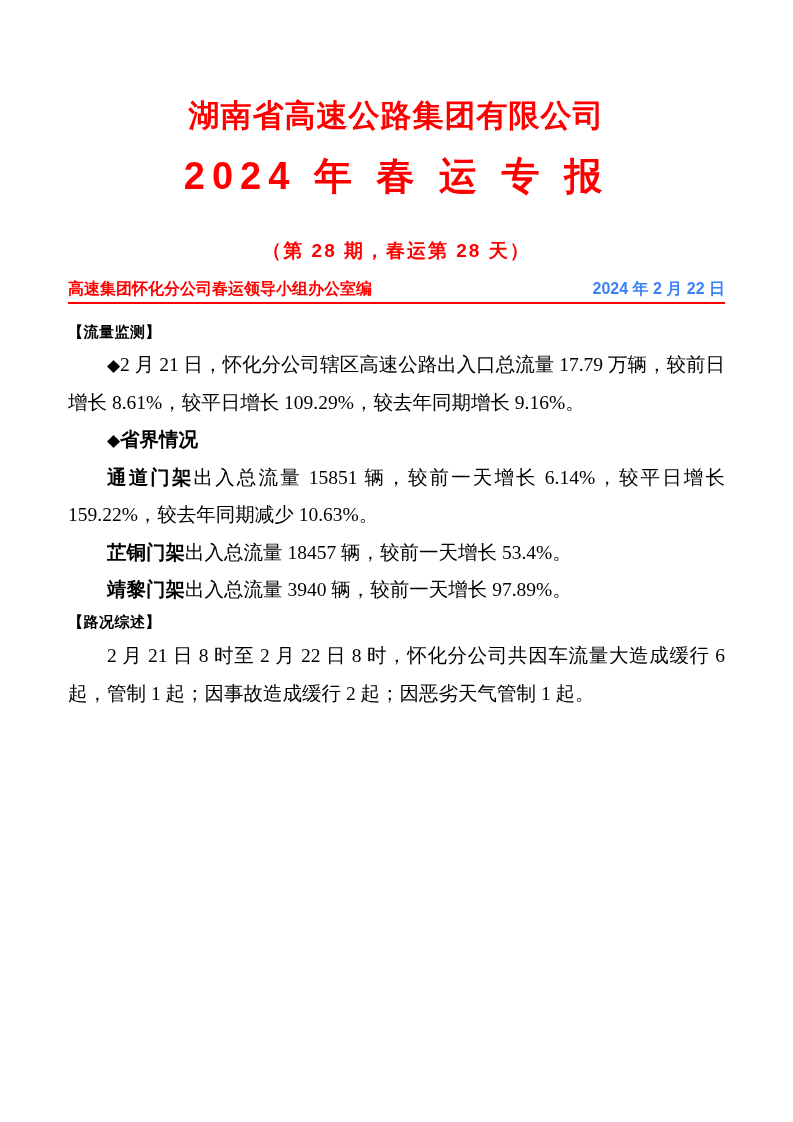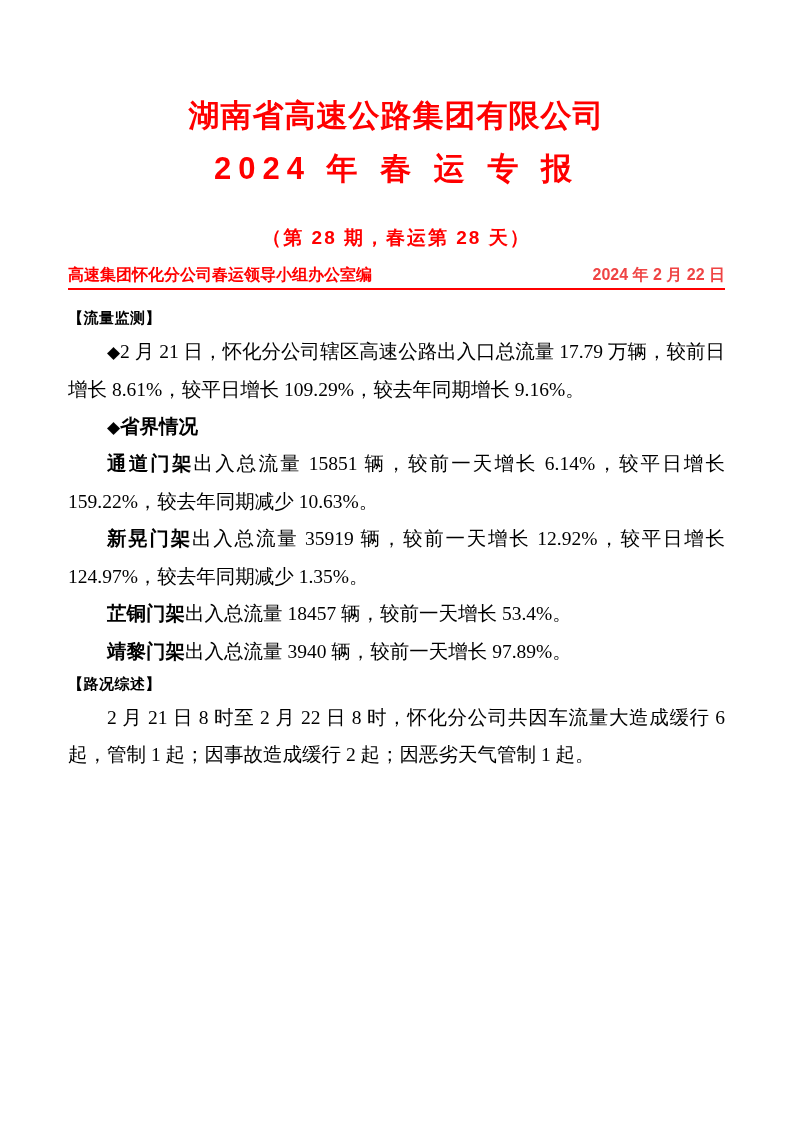--- a/index.html
+++ b/index.html
@@ -32,21 +32,21 @@
   .title-line2 {
     font-family: "Liberation Sans", "DejaVu Sans", sans-serif;
     font-weight: bold;
     font-size: 31px;
     line-height: 1.55;
     letter-spacing: 1px;
   }
   .title-line3 {
     font-family: "Liberation Sans", "DejaVu Sans", sans-serif;
     font-weight: bold;
-    font-size: 31px;
+    font-size: 38px;
     line-height: 1.9;
     letter-spacing: 7px;
   }
   .issue-line {
     font-family: "Liberation Sans", "DejaVu Sans", sans-serif;
     font-weight: bold;
     font-size: 19px;
     color: #ff0000;
     letter-spacing: 2px;
     margin-top: 24px;
@@ -64,21 +64,21 @@
   }
   .editor-left {
     color: #ff0000;
     font-family: "Liberation Sans", "DejaVu Sans", sans-serif;
     font-weight: bold;
     font-size: 16px;
     letter-spacing: 0px;
   }
   .editor-right {
     margin-left: auto;
-    color: #ef4444;
+    color: #3b82f6;
     font-family: "Liberation Sans", "DejaVu Sans", sans-serif;
     font-weight: bold;
     font-size: 16px;
     white-space: nowrap;
   }
 
   
   .body-content {
     margin-top: 14px;
     font-size: 19.5px;
@@ -137,23 +137,20 @@
     </div>
 
     <div class="sub-title">
       <span class="bullet-mark">◆</span><span>省界情况</span>
     </div>
 
     <div class="para">
       <span class="bold-head">通道门架</span><span>出入总流量 15851 辆，较前一天增长 6.14%，较平日增长 159.22%，较去年同期减少 10.63%。</span>
     </div>
 
-    <div class="para">
-      <span class="bold-head">新晃门架</span><span>出入总流量 35919 辆，较前一天增长 12.92%，较平日增长 124.97%，较去年同期减少 1.35%。</span>
-    </div>
 
     <div class="para">
       <span class="bold-head">芷铜门架</span><span>出入总流量 18457 辆，较前一天增长 53.4%。</span>
     </div>
 
     <div class="para">
       <span class="bold-head">靖黎门架</span><span>出入总流量 3940 辆，较前一天增长 97.89%。</span>
     </div>
 
     <div class="section-head">【路况综述】</div>

